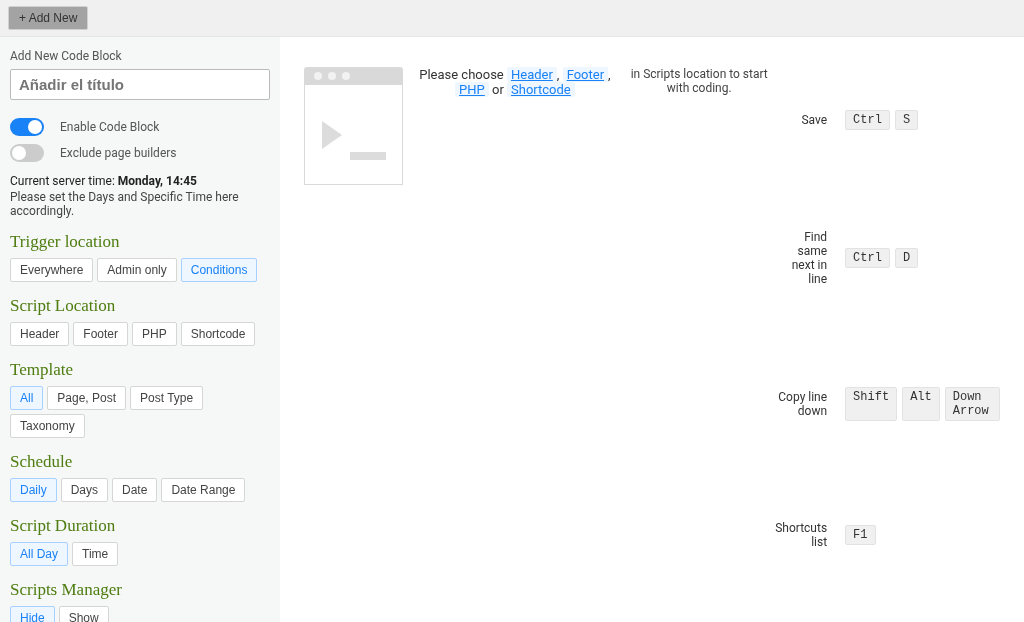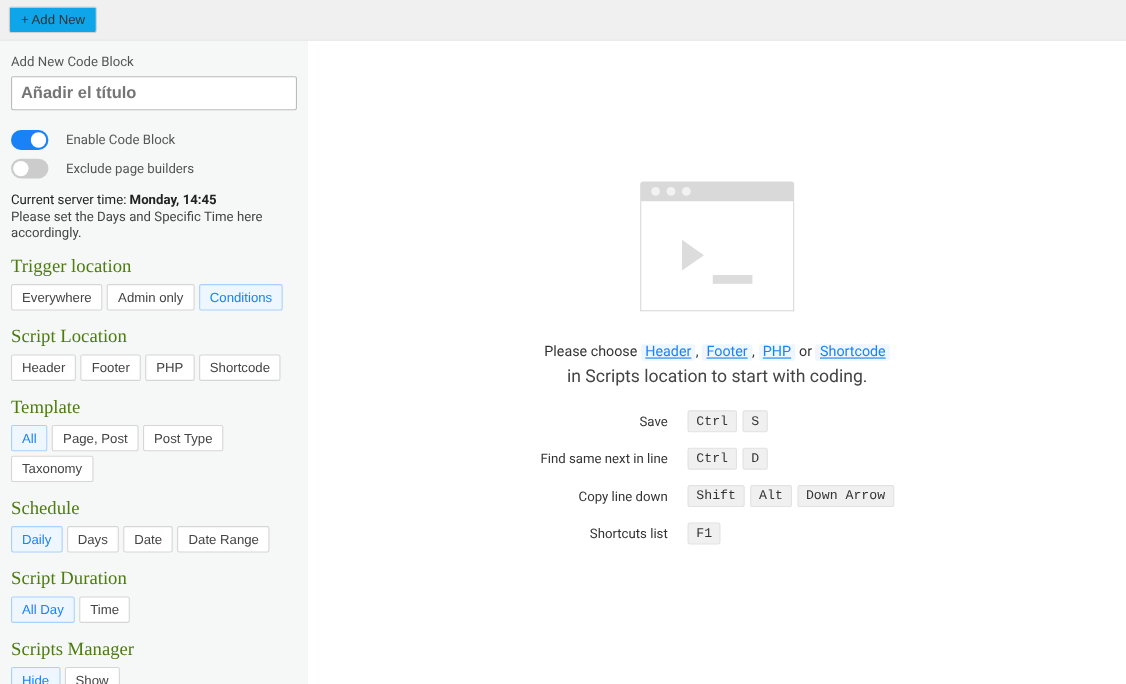--- a/index.html
+++ b/index.html
@@ -1,22 +1,22 @@
 <!DOCTYPE html>
 <html><head>
   <meta charset="utf-8">
   <style>
     * { box-sizing: border-box; margin: 0; padding: 0; }
     body { font-family: -apple-system, BlinkMacSystemFont, "Segoe UI", Roboto, sans-serif; font-size: 13px; color: #333; background: #fff; }
     .layout { display: flex; flex-direction: column; width: 1024px; height: 622px; }
     .topbar { background: #f0f0f1; padding: 6px 8px; border-bottom: 1px solid #e6e6e6; }
-    .add-new-btn { background: #0ea5e9; border: 1px solid #d0d0d0; border-radius: 2px; padding: 4px 10px; font-size: 12px; color: #333; cursor: pointer; }
+    .add-new-btn { background: #a3a3a3; border: 1px solid #d0d0d0; border-radius: 2px; padding: 4px 10px; font-size: 12px; color: #333; cursor: pointer; }
     .body { display: flex; flex: 1; overflow: hidden; }
     .sidebar { width: 280px; background: #f6f7f7; padding: 12px 10px; overflow-y: auto; }
-    .main { flex: 1; background: #fff; padding: 30px 24px; display: flex; flex-direction: column; align-items: center; justify-content: center; }
+    .main { flex: 1; background: #fff; padding: 30px 24px; display: flex; flex-direction: row; justify-content: center; }
     .label-sm { font-size: 12px; color: #555; margin-bottom: 6px; display: block; }
     .title-input { width: 100%; padding: 6px 8px; border: 1px solid #bbb; border-radius: 2px; font-size: 15px; background: #fff; color: #999; margin-bottom: 18px; font-weight: bold; }
     .switch-row { display: flex; align-items: center; gap: 16px; margin-bottom: 8px; }
     .switch { position: relative; width: 34px; height: 18px; border-radius: 9px; cursor: pointer; }
     .switch.on { background: #1a82f7; }
     .switch.off { background: #ccc; }
     .switch .knob { position: absolute; top: 2px; width: 14px; height: 14px; background: #fff; border-radius: 50%; }
     .switch.on .knob { right: 2px; }
     .switch.off .knob { left: 2px; }
     .switch-label { font-size: 12px; color: #555; }
@@ -29,21 +29,21 @@
     .pill { background: #fff; border: 1px solid #d6d6d6; border-radius: 2px; padding: 4px 9px; font-size: 12px; color: #444; cursor: pointer; }
     .pill.active { color: #1a82f7; border-color: #a8d1ff; background: #eef6ff; }
     .placeholder-ico { width: 140px; height: 120px; margin-bottom: 28px; }
     .placeholder-ico-bar { background: #d9d9d9; height: 18px; width: 100%; border-radius: 3px 3px 0 0; position: relative; }
     .placeholder-ico-bar::before { content: ""; position: absolute; left: 10px; top: 5px; width: 8px; height: 8px; border-radius: 50%; background: #f2f2f2; box-shadow: 14px 0 0 #f2f2f2, 28px 0 0 #f2f2f2; }
     .placeholder-ico-body { border: 1px solid #d9d9d9; border-top: none; height: 100px; display: flex; align-items: center; justify-content: center; gap: 8px; }
     .chevron { width: 0; height: 0; border-top: 14px solid transparent; border-bottom: 14px solid transparent; border-left: 20px solid #dcdcdc; }
     .underscore { width: 36px; height: 8px; background: #dcdcdc; align-self: flex-end; margin-bottom: 24px; }
     .help-text { font-size: 13px; color: #333; text-align: center; margin-bottom: 4px; }
     .link-chip { color: #1a82f7; text-decoration: underline; background: #eef6ff; padding: 0 4px; border-radius: 2px; cursor: pointer; }
-    .help-sub { font-size: 16px; color: #444; text-align: center; margin-bottom: 22px; }
+    .help-sub { font-size: 12px; color: #444; text-align: center; margin-bottom: 22px; }
     .shortcut-grid { display: grid; grid-template-columns: auto auto; column-gap: 18px; row-gap: 14px; align-items: center; font-size: 12px; color: #333; }
     .shortcut-label { text-align: right; color: #333; }
     .keys { display: flex; gap: 5px; }
     .key { background: #f0f0f0; border: 1px solid #e2e2e2; border-radius: 2px; padding: 2px 7px; font-family: "Courier New", monospace; font-size: 12px; color: #333; }
   </style>
 </head>
 <body>
 
 <div class="layout">
   <div class="topbar">

